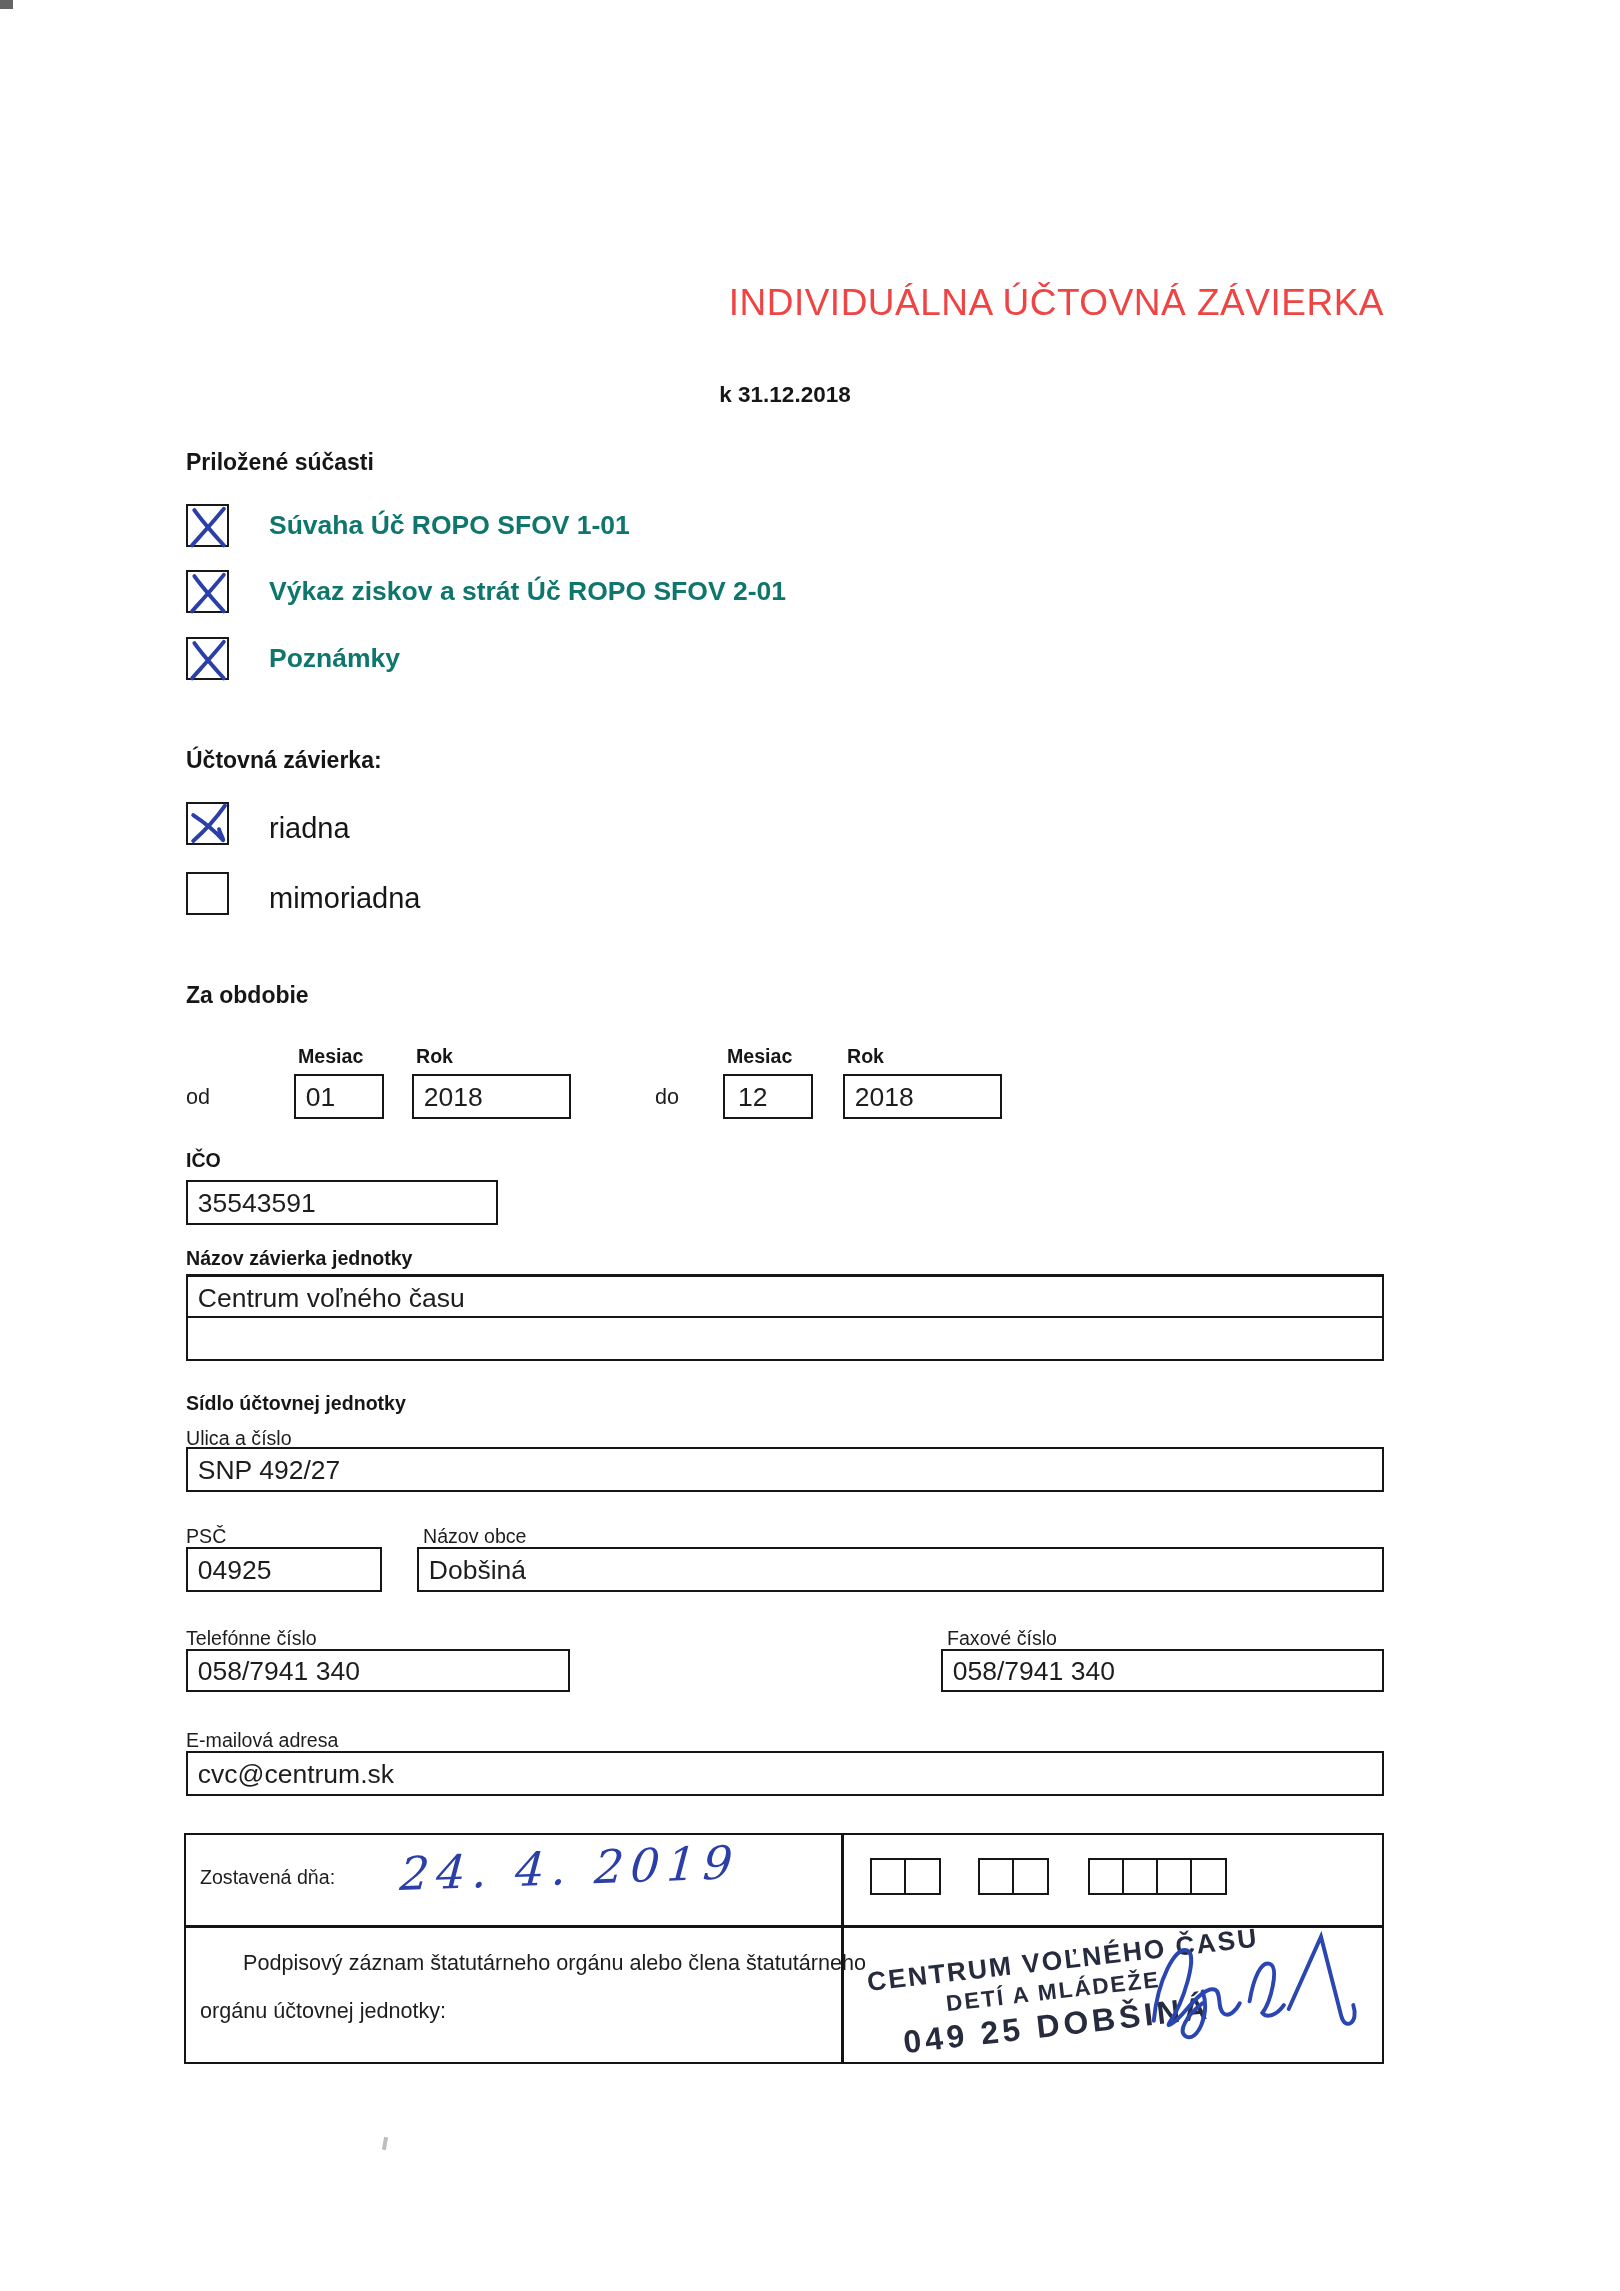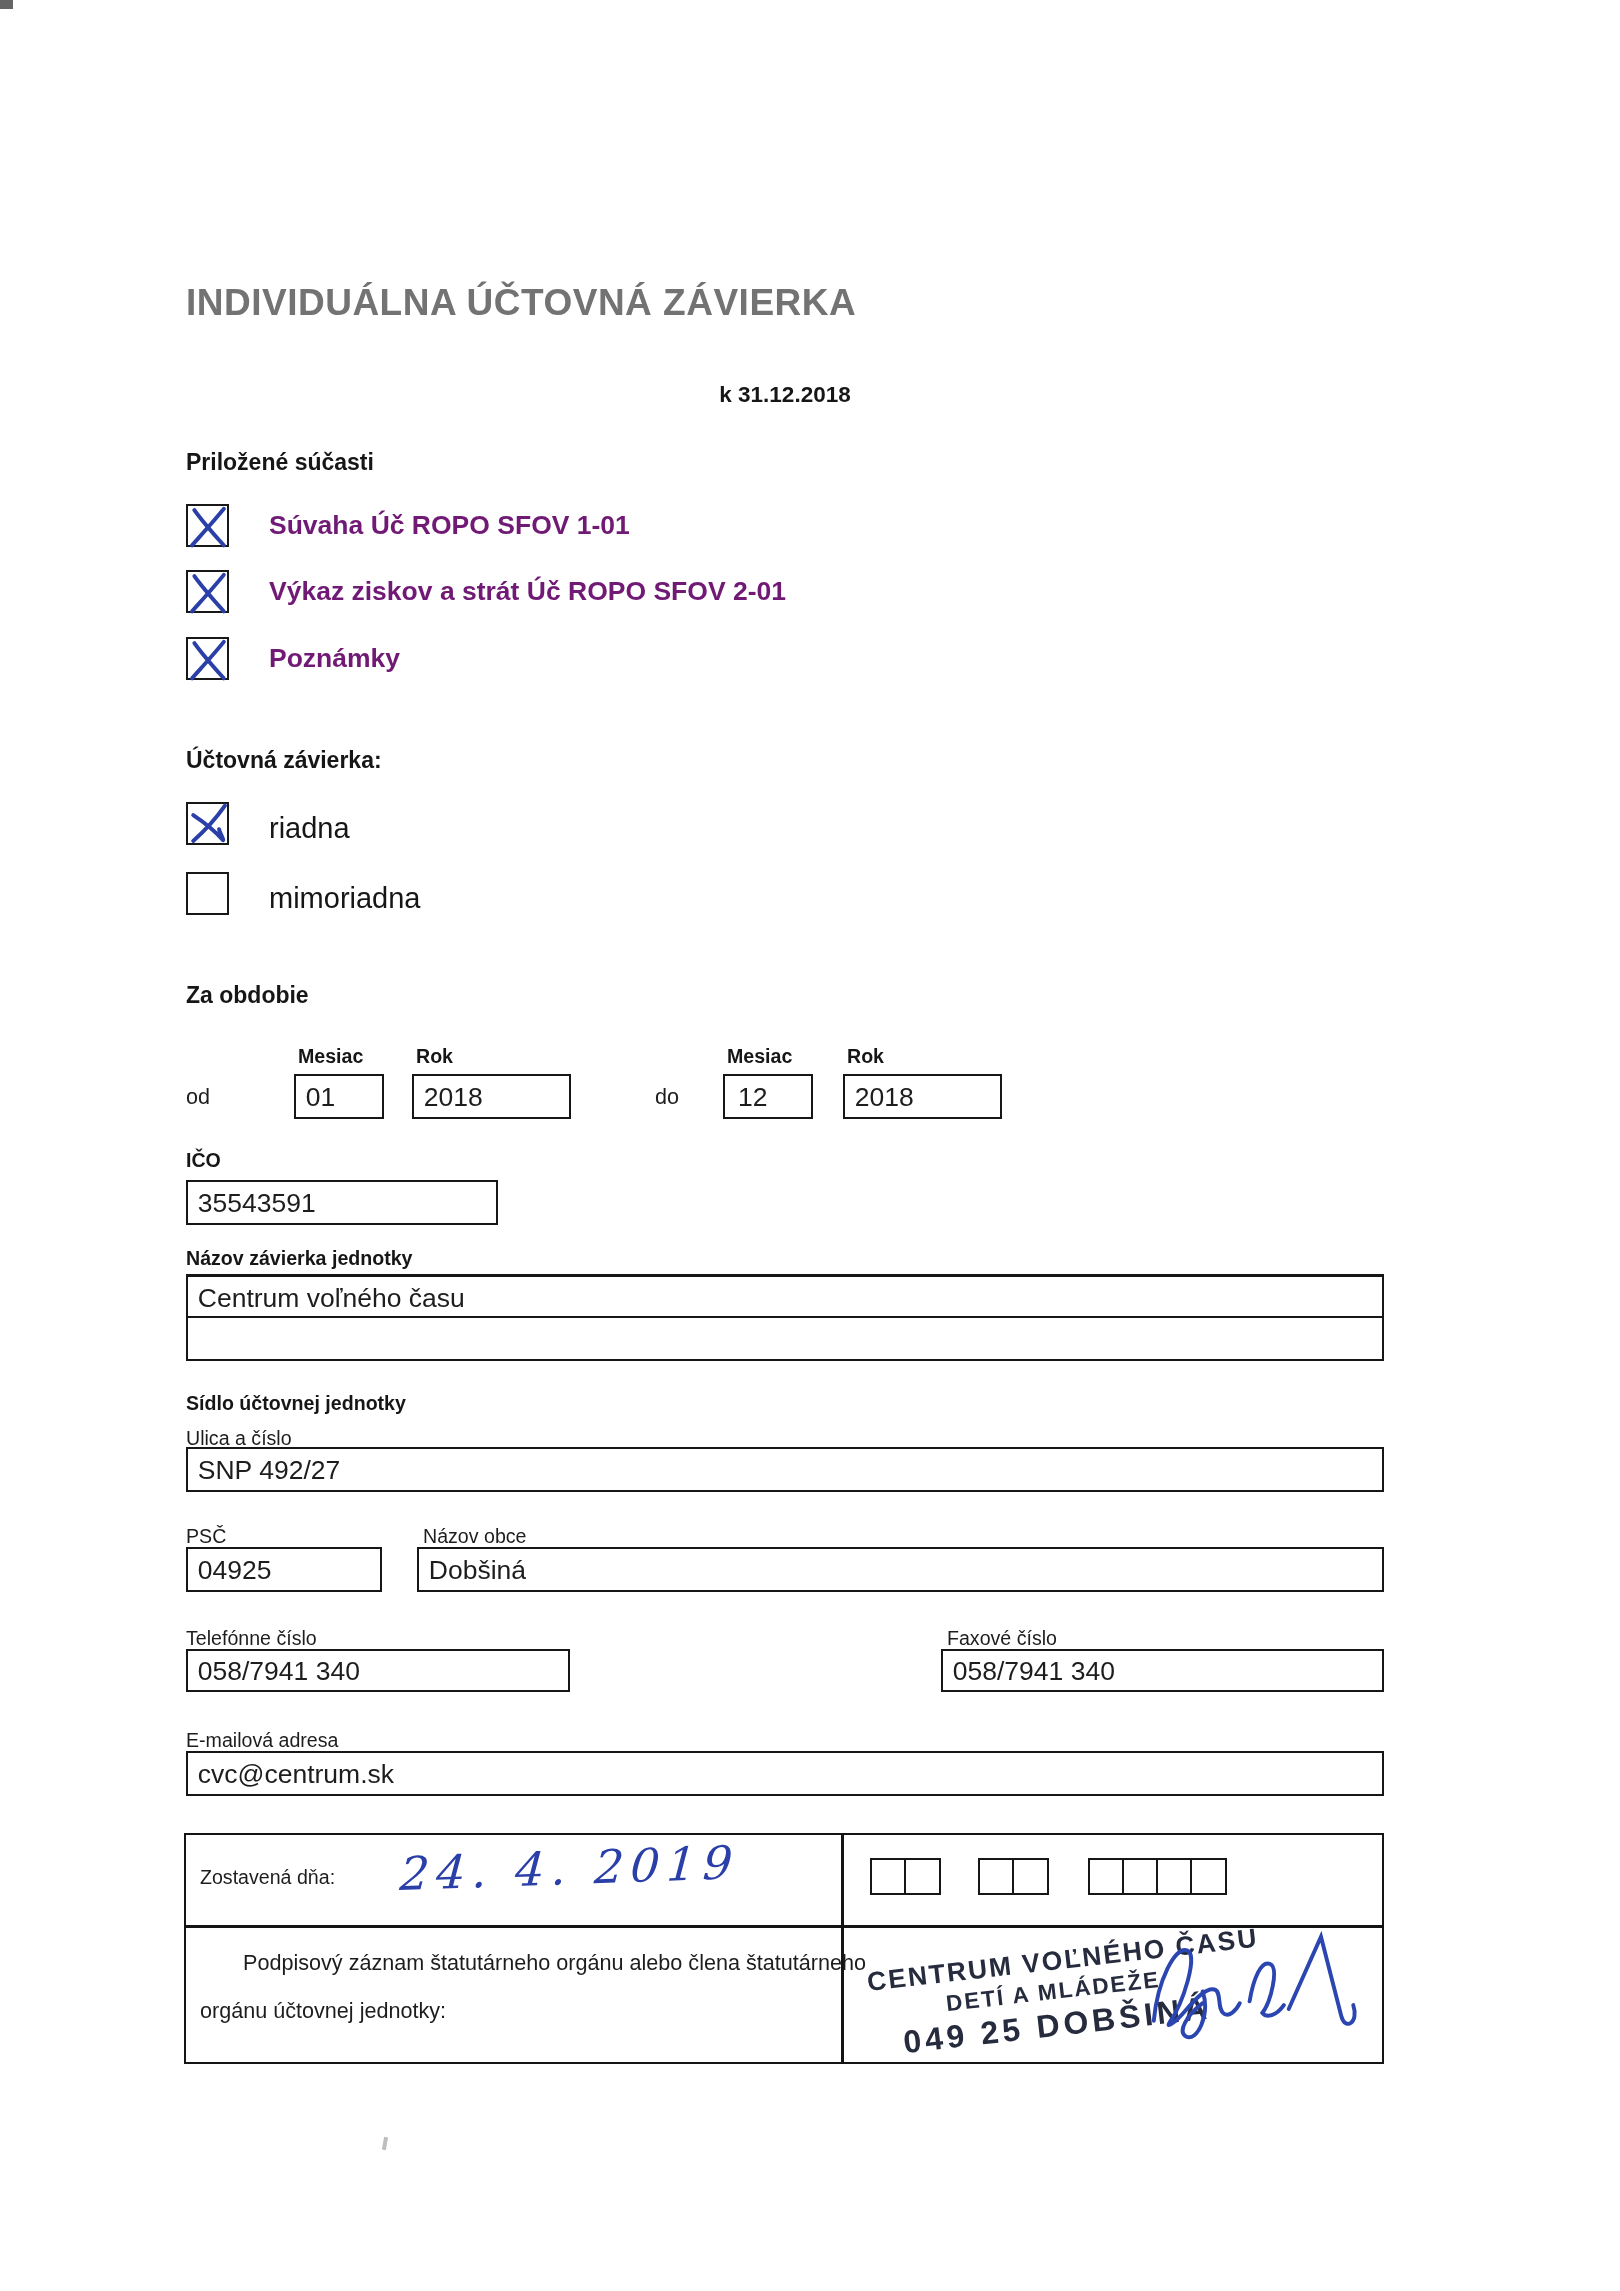--- a/index.html
+++ b/index.html
@@ -1,26 +1,26 @@
 <!DOCTYPE html>
 <html><head>
 <meta charset="utf-8">
 <style>
   html,body{margin:0;padding:0;background:#ffffff;}
   .page{
     position:relative;width:1620px;height:2292px;background:#ffffff;
     font-family:"Liberation Sans",sans-serif;color:#1b1b1b;overflow:hidden;
   }
   .abs{position:absolute;}
-  .ttl{font-weight:bold;font-size:37px;letter-spacing:0.5px;text-align:left;color:#737373;}
+  .ttl{font-weight:normal;font-size:37px;letter-spacing:0.5px;text-align:right;color:#ef4444;}
   .sub{font-weight:bold;font-size:22.5px;text-align:center;color:#161616;}
   .h{font-weight:bold;font-size:23px;color:#161616;}
   .lbl{font-size:19.6px;color:#1d1d1d;}
   .lblb{font-size:19.6px;font-weight:bold;color:#161616;}
-  .cbl{font-weight:bold;font-size:26.5px;color:#701a75;}
+  .cbl{font-weight:bold;font-size:26.5px;color:#0f766e;}
   .cbl2{font-weight:normal;font-size:29px;color:#161616;}
   .cb{position:absolute;width:43px;height:43px;border:2.9px solid #181818;box-sizing:border-box;background:#fff;}
   .cb svg{position:absolute;left:-2.9px;top:-3.9px;width:47px;height:49px;}
   .fbox{position:absolute;border:2.9px solid #161616;background:#fff;box-sizing:border-box;
         font-size:26.5px;color:#1d1d1d;display:flex;align-items:center;padding:2px 9.8px 0 9.8px;}
   .sigtable{position:absolute;border:2.9px solid #141414;box-sizing:border-box;background:#fff;}
   .cellline{position:absolute;background:#141414;}
   .dgroup{position:absolute;display:flex;}
   .dcell{width:37px;height:37px;border:2.9px solid #161616;box-sizing:border-box;margin-left:-2.9px;background:#fff;}
   .dcell:first-child{margin-left:0;}

